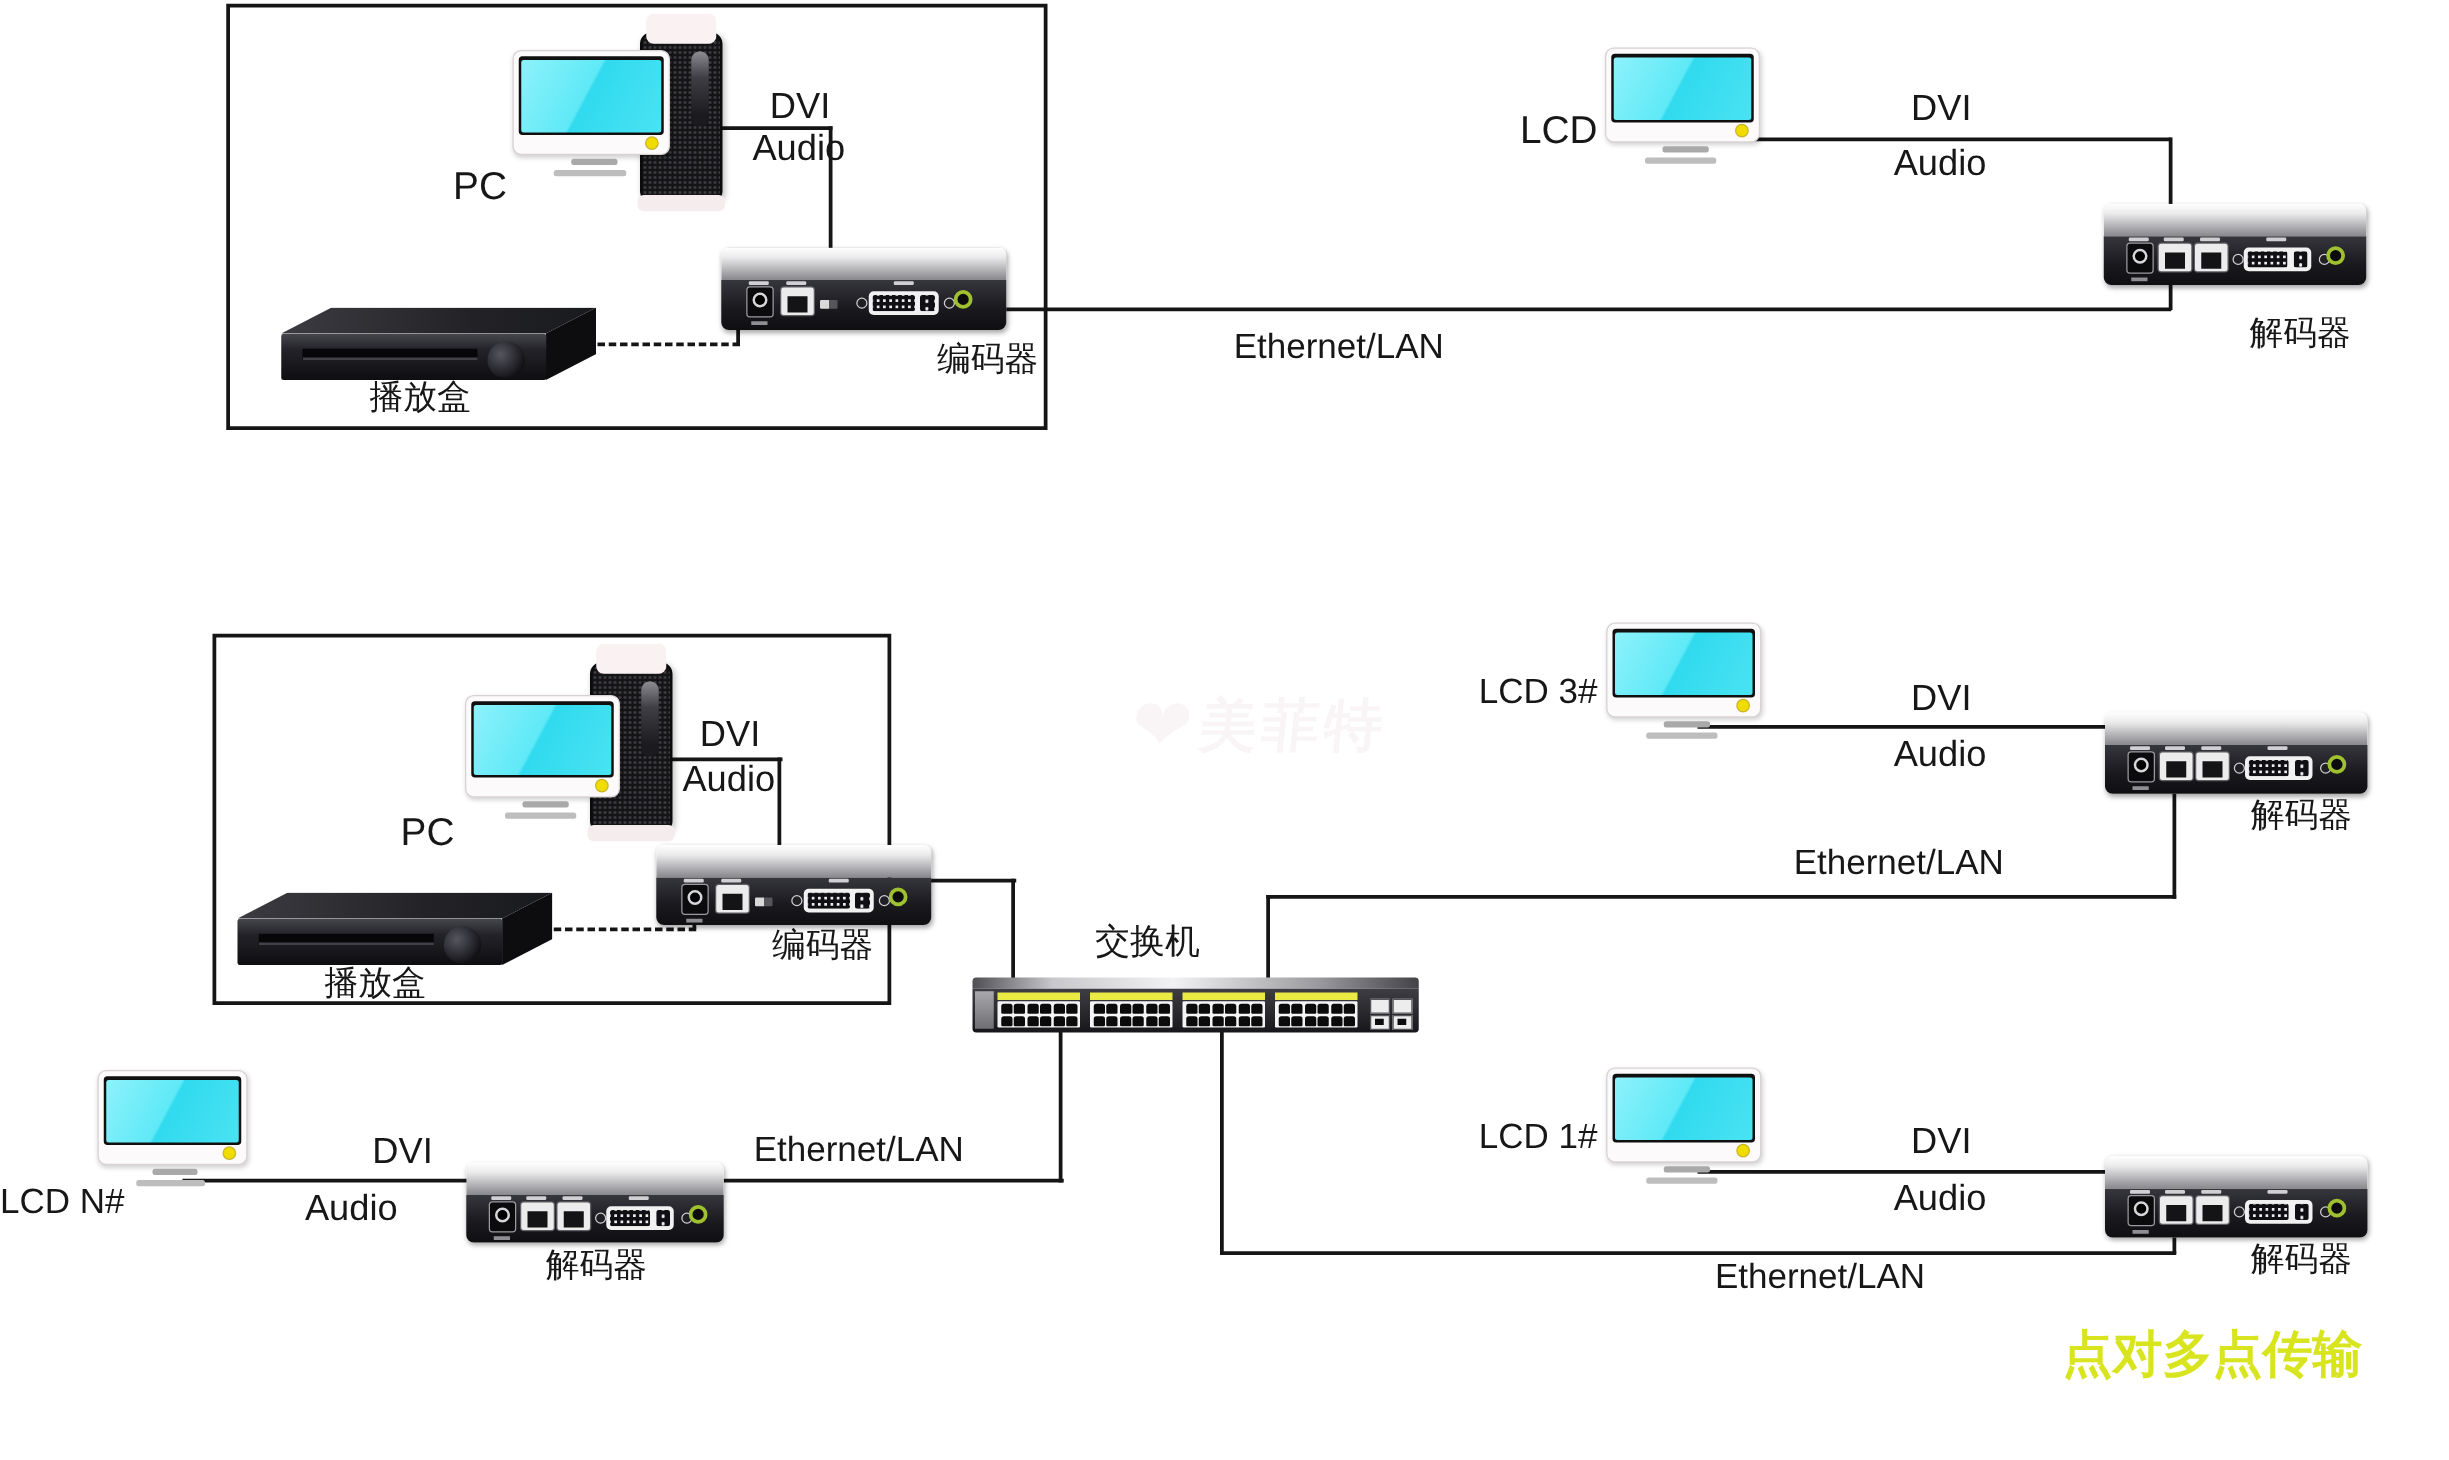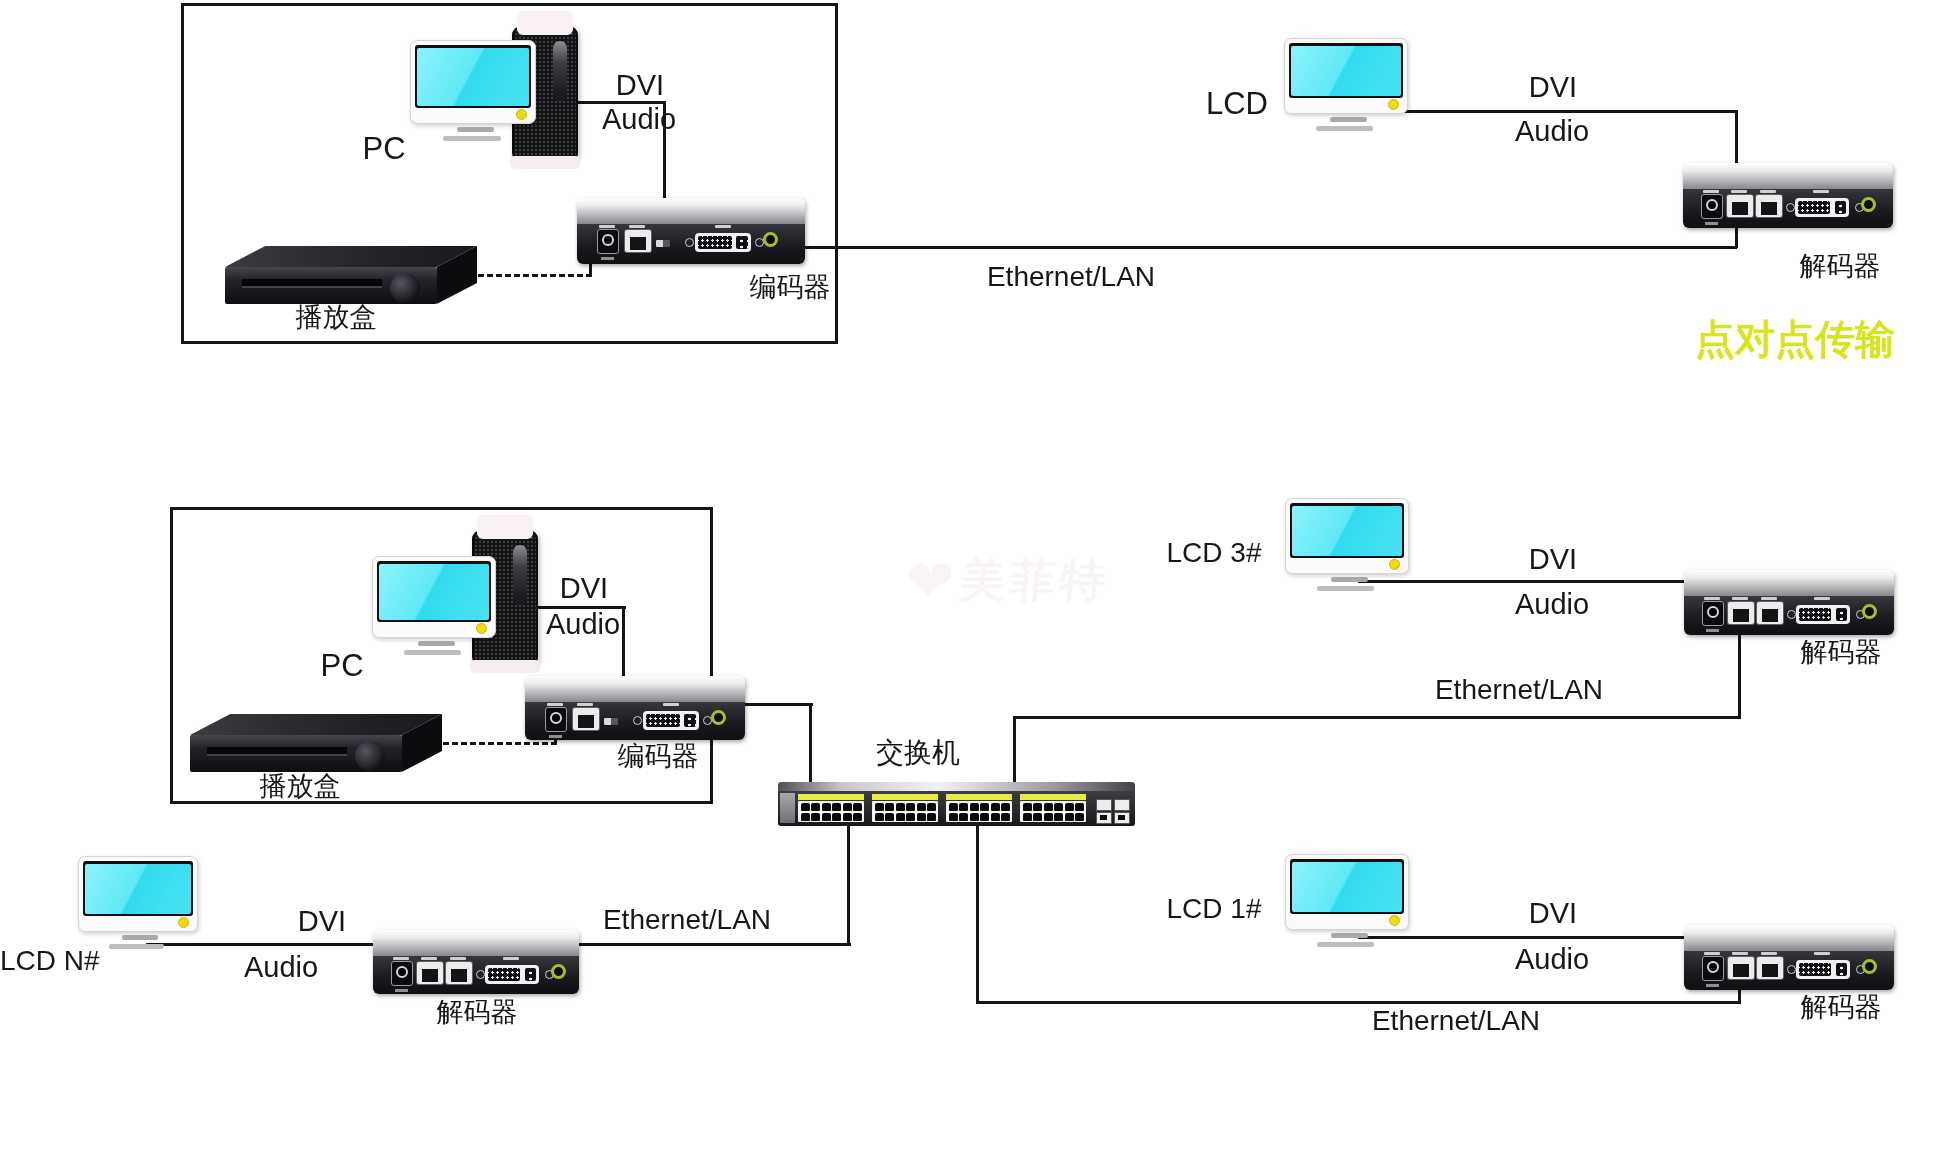--- a/index.html
+++ b/index.html
@@ -5,21 +5,21 @@
   html,body{margin:0;padding:0;background:#ffffff;}
   #stage{position:relative;width:1959px;height:1168px;background:#ffffff;overflow:hidden;
          font-family:"Liberation Sans",sans-serif;}
   
   .line{position:absolute;background:#151515;z-index:1;}
   .dashline{position:absolute;border-top:3px dashed #151515;z-index:1;}
   
   .lbl{position:absolute;color:#171717;text-align:center;z-index:6;line-height:1.05;white-space:nowrap;}
   .lbl.en{font-size:28px;}
   .lbl.cn{font-size:27px;}
-  .lbl.right{}
+  .lbl.right{text-align:right;}
   .lbl.left{text-align:left;}
   .title{position:absolute;font-size:40px;font-weight:bold;color:#d8e51e;z-index:6;white-space:nowrap;text-align:center;}
   
   .sysbox{position:absolute;border:3px solid #151515;background:transparent;z-index:0;}
   
   .monitor{position:absolute;z-index:3;}
   .mframe{position:absolute;left:0;top:0;right:0;bottom:0;background:#fcfafa;border:1px solid #d9d2d2;
           border-radius:7px;box-shadow:1px 2px 4px rgba(0,0,0,.18);}
   .mbezel{position:absolute;left:4px;right:4px;top:4px;bottom:15px;background:#101010;border-radius:3px;}
   .mscreen{position:absolute;left:2px;right:2px;top:3px;bottom:2px;border-radius:2px;
@@ -192,21 +192,20 @@
       </div>
       <div class="p-screw" style="left:172px"></div>
       <div class="p-audio" style="left:178px"></div>
       <div class="p-tag" style="left:20px"></div>
       <div class="p-tag" style="left:48px"></div>
       <div class="p-tag" style="left:77px"></div>
       <div class="p-tag" style="left:130px"></div>
     </div>
   <div class="lbl cn" style="left:1766px;top:252px;width:148px;">解码器</div>
 
-  <div class="title" style="left:1650px;top:312px;width:290px;">点对点传输</div>
 
   <div class="sysbox" style="left:170px;top:507px;width:537px;height:291px;"></div>
 
   <div class="tower" style="left:472px;top:530px;width:62px;height:132px;">
     <div class="tslot"></div>
   </div>
   <div class="monitor" style="left:372px;top:556px;width:124px;height:82px;">
       <div class="mframe">
         <div class="mbezel">
           <div class="mscreen"></div>
@@ -435,19 +434,20 @@
       <div class="p-tag" style="left:20px"></div>
       <div class="p-tag" style="left:48px"></div>
       <div class="p-tag" style="left:77px"></div>
       <div class="p-tag" style="left:130px"></div>
     </div>
   <div class="lbl cn" style="left:403px;top:998px;width:148px;">解码器</div>
   <div class="line" style="left:579px;top:943px;width:272px;height:3px;"></div>
   <div class="line" style="left:847px;top:824px;width:3px;height:122px;"></div>
   <div class="lbl en" style="left:577px;top:905px;width:220px;">Ethernet/LAN</div>
 
+  <div class="title" style="left:1600px;top:1056px;width:340px;">点对多点传输</div>
 
   <div class="watermark" style="left:905px;top:550px;">
     <span class="wm-heart">❤</span>
     <span class="wm-text">美菲特</span>
   </div>
 
 </div>
 
 </body></html>

